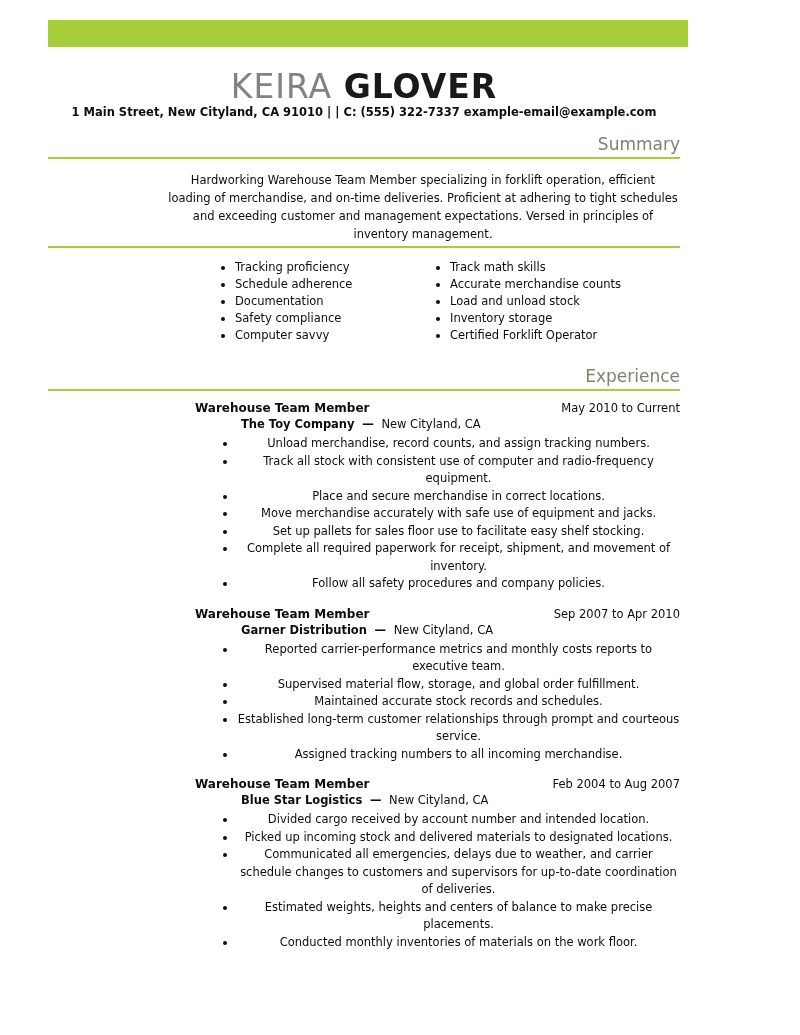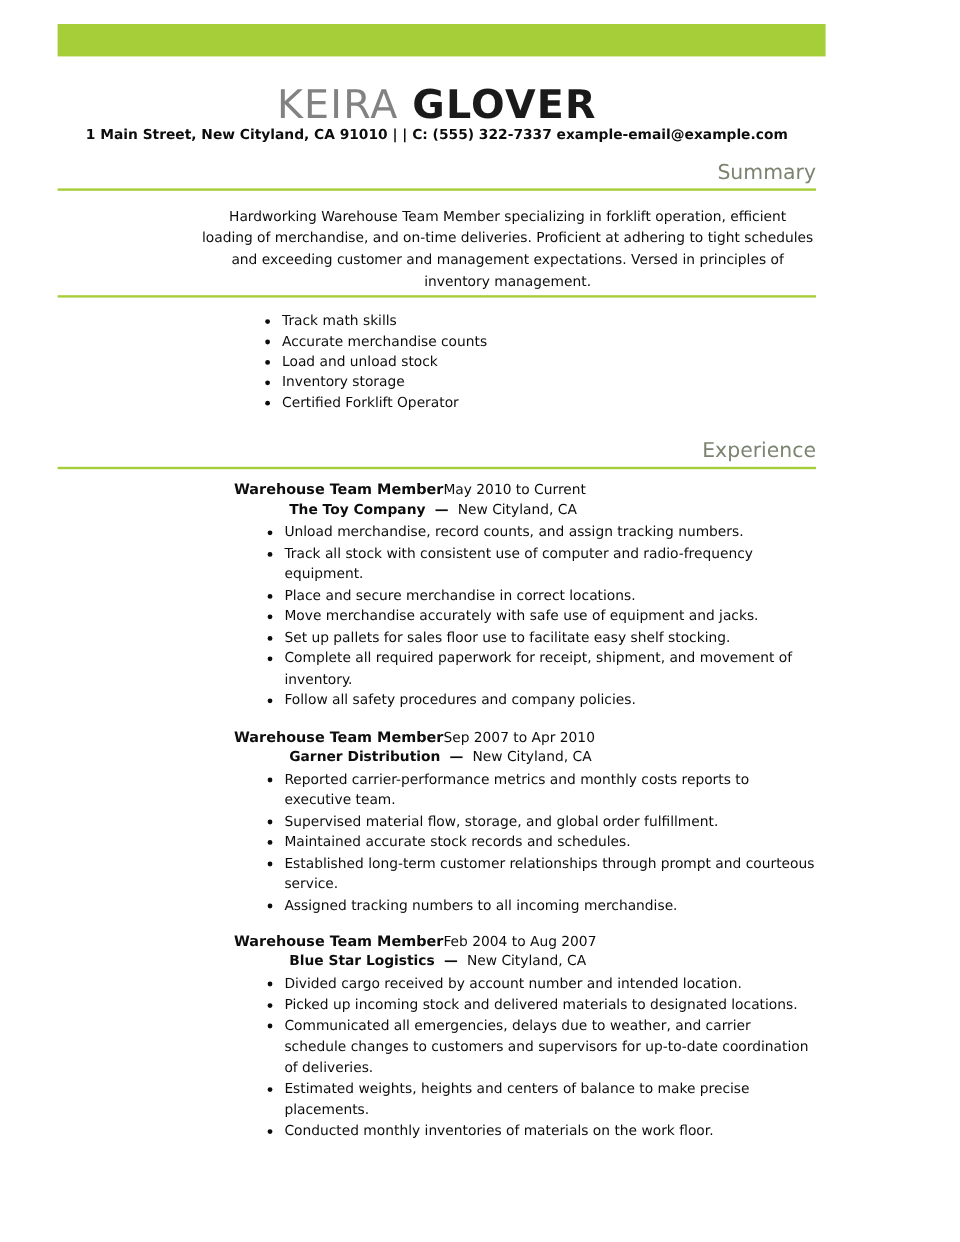--- a/index.html
+++ b/index.html
@@ -65,29 +65,29 @@
     list-style: disc;
     margin: 0;
   }
   .hl-col ul { padding-left: 30px; }
   .hl-col li { line-height: 17px; }
   .exp-content { margin-left: 147px; }
   .job { margin-top: 13px; }
   .job-first { margin-top: 9px; }
   .job-header {
     display: flex;
-    justify-content: flex-start;
+    justify-content: space-between;
     align-items: baseline;
   }
   .job-title { font-weight: 700; font-size: 12px; line-height: 16px; }
   .job-dates { font-size: 11.5px; }
   .company-line { line-height: 16px; }
   .company-name { font-weight: 700; margin-left: 46px; }
   .company-dash { font-weight: 700; padding: 0 4px; }
-  .job ul { padding-left: 42px; margin-top: 3px; }
+  .job ul { padding-left: 42px; margin-top: 3px; text-align: center; }
   .job li { line-height: 17.5px; }
 </style>
 </head>
 <body>
 
 <div class="page">
 
   <div class="topbar"></div>
 
   <div class="name">
@@ -100,20 +100,29 @@
 
   <div class="section">
     <h2 class="section-heading mt-summary">Summary</h2>
     <div class="rule"></div>
     <div class="summary-text">Hardworking Warehouse Team Member specializing in forklift operation, efficient loading of merchandise, and on-time deliveries. Proficient at adhering to tight schedules and exceeding customer and management expectations. Versed in principles of inventory management.</div>
   </div>
 
   <div class="section">
     <div class="rule"></div>
     <div class="hl-wrap">
+      <div class="hl-col">
+        <ul>
+          <li>Tracking proficiency</li>
+          <li>Schedule adherence</li>
+          <li>Documentation</li>
+          <li>Safety compliance</li>
+          <li>Computer savvy</li>
+        </ul>
+      </div>
       <div class="hl-col">
         <ul>
           <li>Track math skills</li>
           <li>Accurate merchandise counts</li>
           <li>Load and unload stock</li>
           <li>Inventory storage</li>
           <li>Certified Forklift Operator</li>
         </ul>
       </div>
     </div>

